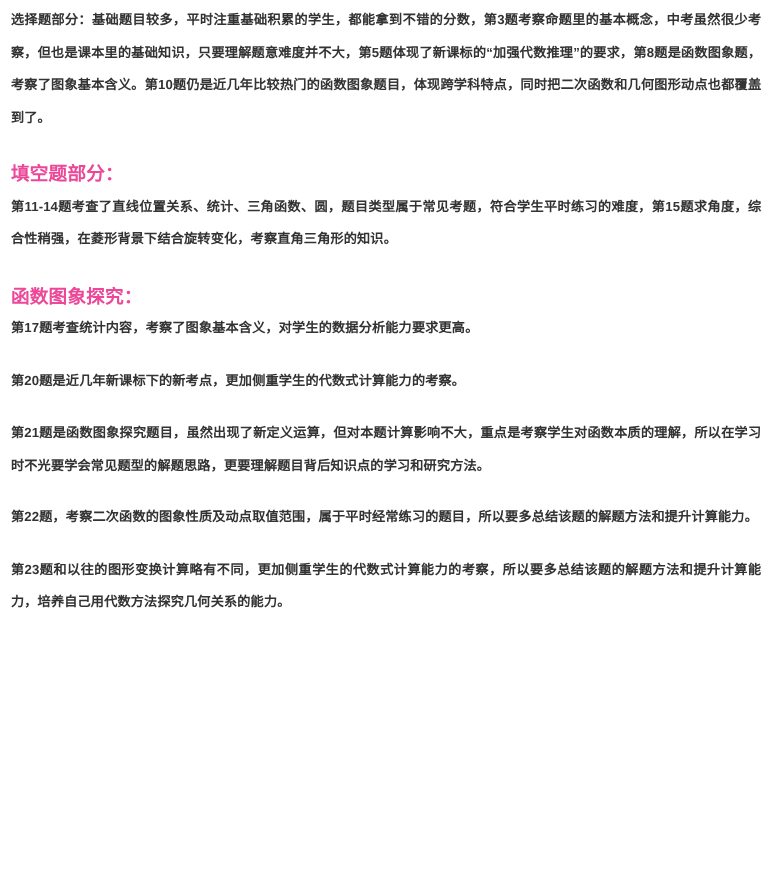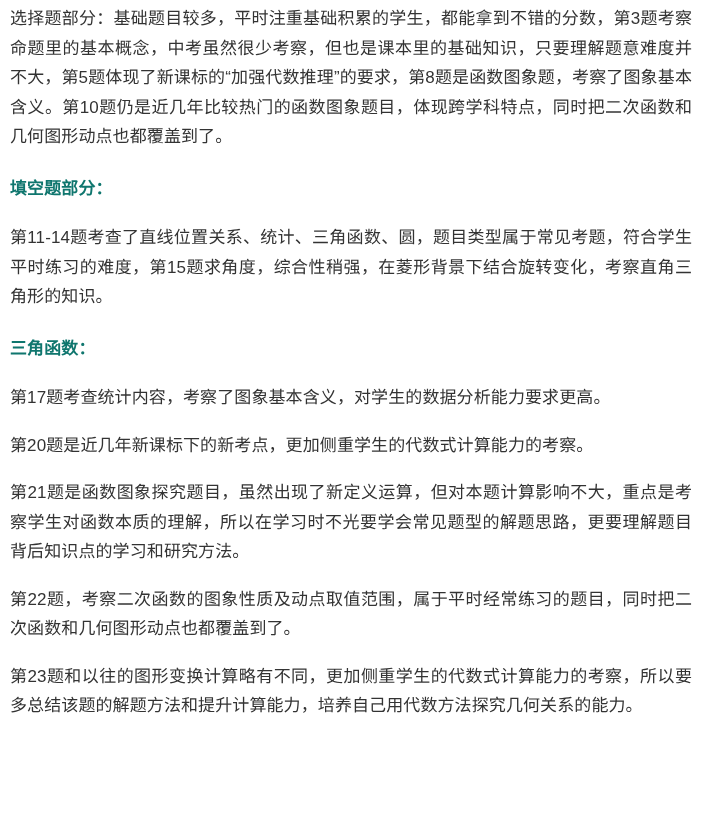--- a/index.html
+++ b/index.html
@@ -17,63 +17,62 @@
     overflow: hidden;
   }
   .article {
     box-sizing: border-box;
     width: 706px;
     padding: 0 14px 0 10px;
     padding-top: 4px;
   }
   .para {
     margin: 0;
-    font-size: 17px;
+    font-size: 12px;
     line-height: 29.5px;
     letter-spacing: 0.1px;
     text-align: justify;
     text-justify: inter-ideograph;
     color: #333333;
-    font-weight: 400;
+    font-weight: 700;
   }
   .para + .para {
     margin-top: 18px;
   }
   .heading {
     margin: 0;
     font-size: 17px;
     line-height: 29.5px;
     font-weight: 700;
-    color: #0f766e;
+    color: #ec4899;
     letter-spacing: 0.1px;
   }
   .para + .heading {
     margin-top: 22px;
   }
   .heading + .para {
-    margin-top: 20px;
   }
 </style>
 </head>
 <body>
 
 <div class="article">
 
   <p class="para">选择题部分：基础题目较多，平时注重基础积累的学生，都能拿到不错的分数，第3题考察命题里的基本概念，中考虽然很少考察，但也是课本里的基础知识，只要理解题意难度并不大，第5题体现了新课标的“加强代数推理”的要求，第8题是函数图象题，考察了图象基本含义。第10题仍是近几年比较热门的函数图象题目，体现跨学科特点，同时把二次函数和几何图形动点也都覆盖到了。</p>
 
   <p class="heading">填空题部分：</p>
 
   <p class="para">第11-14题考查了直线位置关系、统计、三角函数、圆，题目类型属于常见考题，符合学生平时练习的难度，第15题求角度，综合性稍强，在菱形背景下结合旋转变化，考察直角三角形的知识。</p>
 
-  <p class="heading">三角函数：</p>
+  <p class="heading">函数图象探究：</p>
 
 
   <p class="para">第17题考查统计内容，考察了图象基本含义，对学生的数据分析能力要求更高。</p>
 
   <p class="para">第20题是近几年新课标下的新考点，更加侧重学生的代数式计算能力的考察。</p>
 
   <p class="para">第21题是函数图象探究题目，虽然出现了新定义运算，但对本题计算影响不大，重点是考察学生对函数本质的理解，所以在学习时不光要学会常见题型的解题思路，更要理解题目背后知识点的学习和研究方法。</p>
 
-  <p class="para">第22题，考察二次函数的图象性质及动点取值范围，属于平时经常练习的题目，同时把二次函数和几何图形动点也都覆盖到了。</p>
+  <p class="para">第22题，考察二次函数的图象性质及动点取值范围，属于平时经常练习的题目，所以要多总结该题的解题方法和提升计算能力。</p>
 
   <p class="para">第23题和以往的图形变换计算略有不同，更加侧重学生的代数式计算能力的考察，所以要多总结该题的解题方法和提升计算能力，培养自己用代数方法探究几何关系的能力。</p>
 
 </div>
 
 </body></html>

